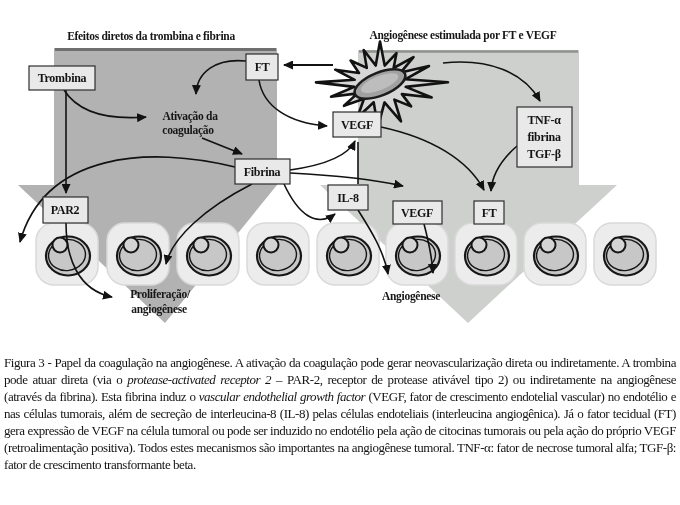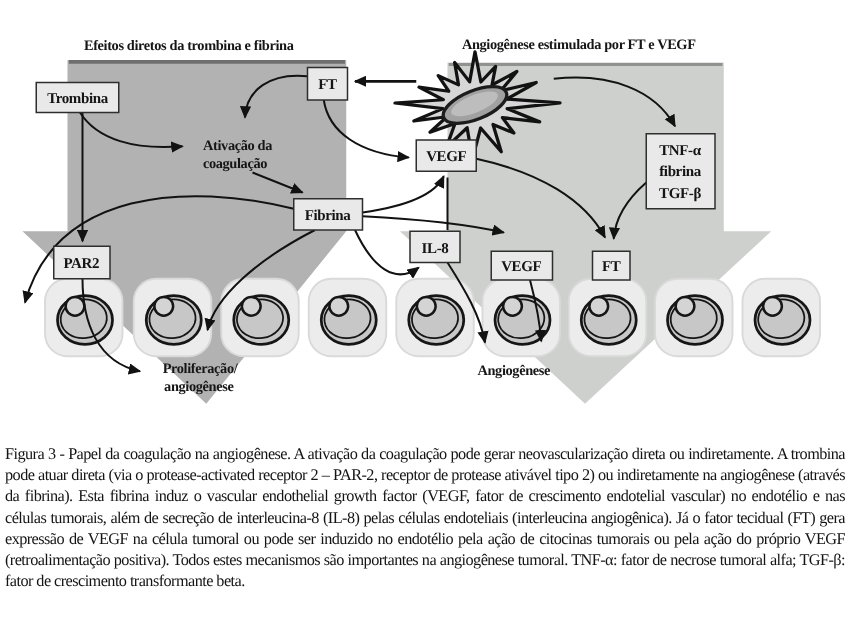--- a/index.html
+++ b/index.html
@@ -7,21 +7,21 @@
   .figure-wrap{position:relative;width:592px;}
   svg{display:block;}
   .hdg{font:bold 11.5px "Liberation Serif",serif;fill:#161616;letter-spacing:-0.3px;}
   .boxlab{font:bold 12px "Liberation Serif",serif;fill:#141414;letter-spacing:-0.3px;}
   .freelab{font:bold 11.5px "Liberation Serif",serif;fill:#161616;letter-spacing:-0.3px;}
   .lblbox{fill:#e9e9e9;stroke:#2e2e2e;stroke-width:1.2;}
   .flow{fill:none;stroke:#121212;stroke-width:1.6;}
   .caption{width:672px;margin:7px 4px 0 4px;font-size:13px;line-height:17px;
            letter-spacing:-0.45px;color:#141414;text-align:justify;}
   .caption .b{font-weight:normal;}
-  .caption .i{}
+  .caption .i{font-style:italic;}
 </style>
 </head>
 <body>
 
 <div class="figure-wrap">
 <svg width="680" height="347" viewBox="0 0 680 347">
   <defs>
     <marker id="ah" markerUnits="userSpaceOnUse" markerWidth="11" markerHeight="9" refX="9" refY="4.5" orient="auto">
       <path d="M0,0 L10,4.5 L0,9 Z" fill="#121212"></path>
     </marker>

